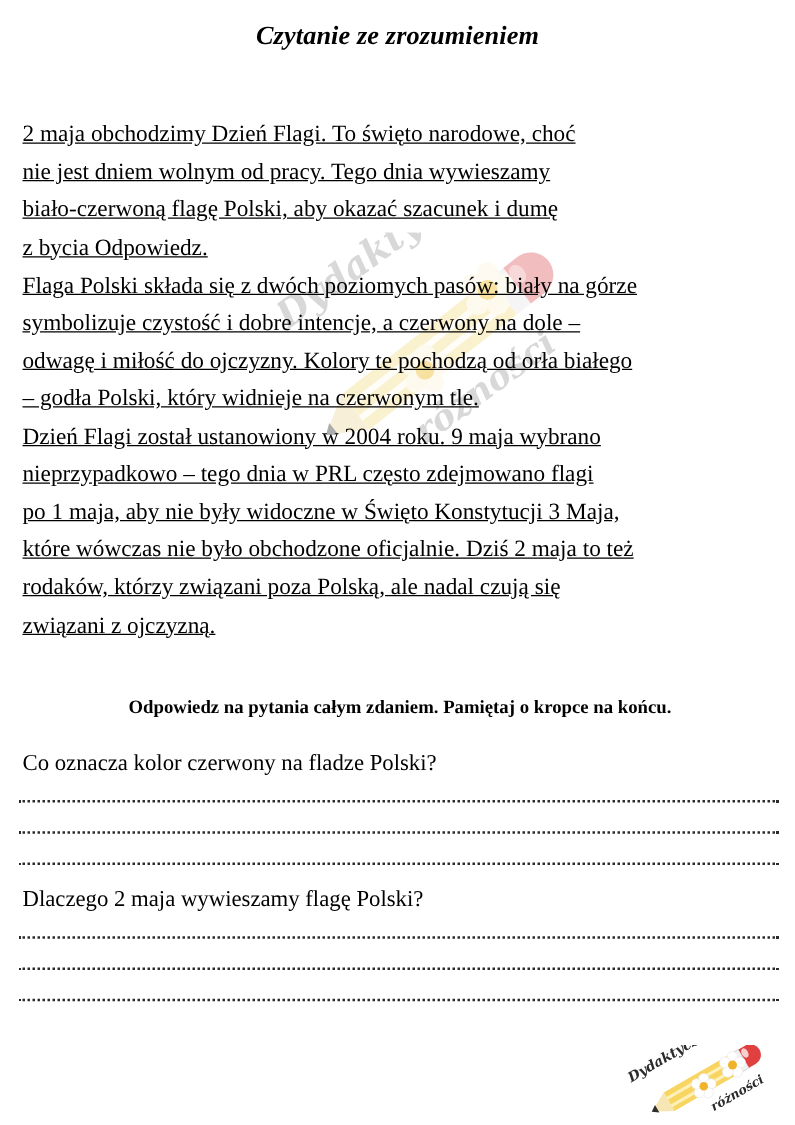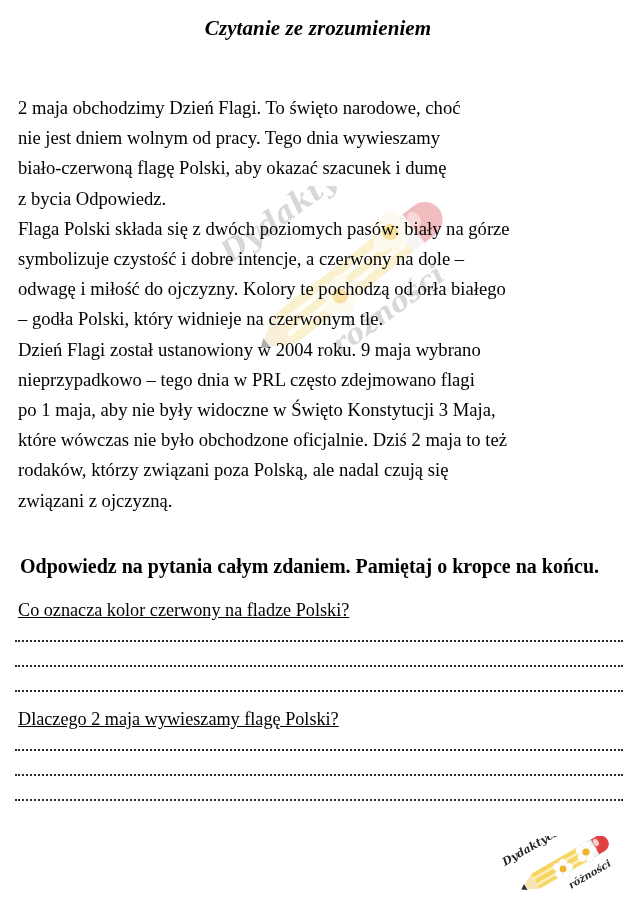--- a/index.html
+++ b/index.html
@@ -59,44 +59,46 @@
     left: 18px;
     top: 93px;
     width: 616px;
     z-index: 2;
   }
   .article p {
     margin: 0;
     font-size: 18.6px;
     line-height: 30.2px;
     white-space: nowrap;
+    text-decoration: underline;
   }
 
   
   .instruction {
     position: absolute;
     left: 20px;
     top: 556px;
     width: 600px;
-    font-size: 20px;
+    font-size: 15px;
     font-weight: bold;
     line-height: 20px;
     z-index: 2;
     white-space: nowrap;
+    text-align: center;
   }
 
   
   .questions {
     position: absolute;
     left: 15px;
     top: 595px;
     width: 608px;
     z-index: 2;
   }
-  .question-block { margin-bottom: 4px; text-decoration: underline; }
+  .question-block { margin-bottom: 4px; }
   .question-text {
     font-size: 18.2px;
     line-height: 30px;
     padding-left: 3px;
     white-space: nowrap;
   }
   .dotted-line {
     height: 25px;
     position: relative;
   }

